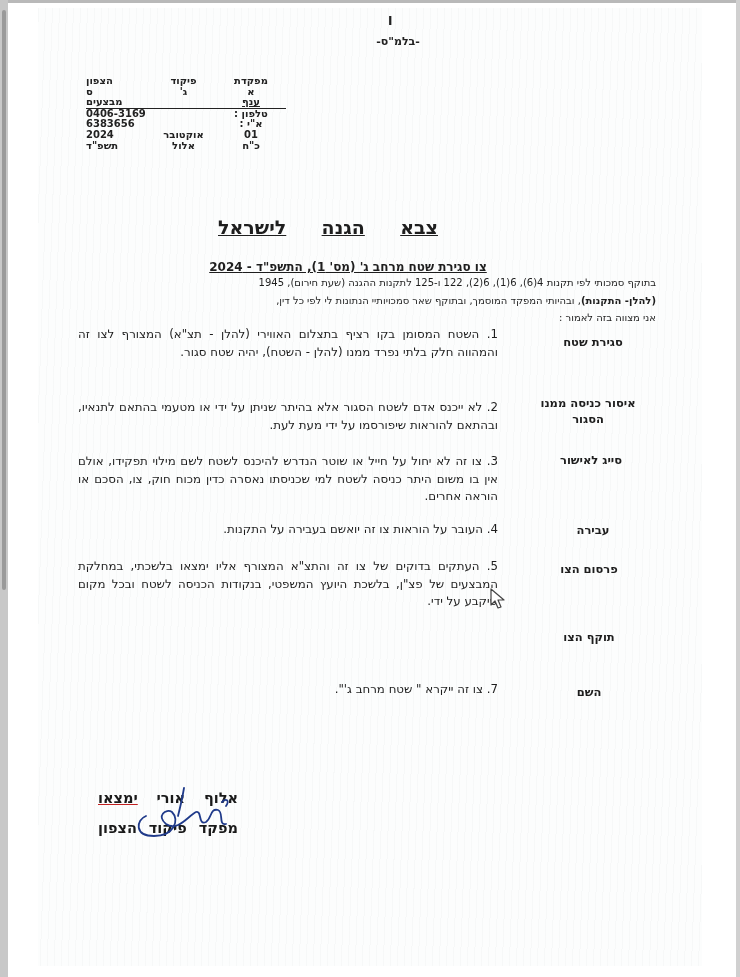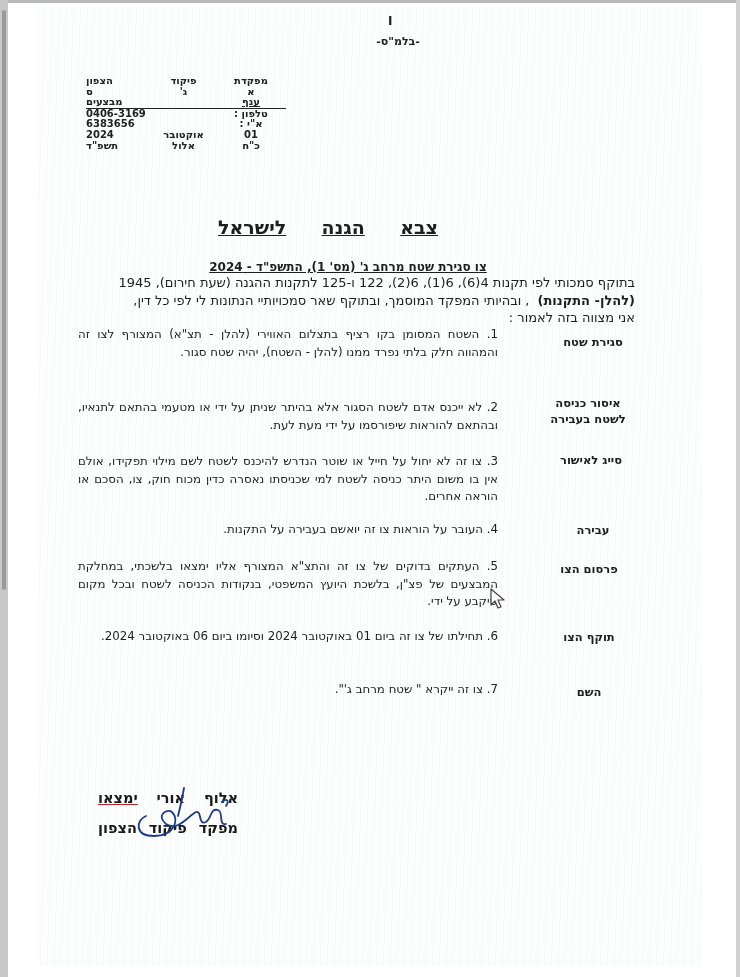--- a/index.html
+++ b/index.html
@@ -29,22 +29,22 @@
     .meta-row span { display:block; }
     .meta-row .c1 { width: 70px; text-align:center; }
     .meta-row .c2 { width: 65px; text-align:center; }
     .meta-row .c3 { width: 65px; text-align:left; }
     .meta-row.branch { border-bottom: 1.3px solid #222; }
     .meta-row.branch .c1 { text-decoration: underline; }
 
     .header-line { left: 180px; top: 208px; width: 220px; font-size: 19px; font-weight: bold; color:#1e1e1e; text-decoration: underline; display:flex; justify-content:space-between; direction: rtl; }
     .order-title { left: 120px; top: 236px; width: 380px; text-align:center; font-size: 12px; font-weight: bold; color:#1e1e1e; text-decoration: underline; margin-top: 16px; }
 
-    .preamble { left: 17px; top: 266px; width: 580px; font-size: 13px; color:#1e1e1e; line-height: 17.5px; text-align: right; }
-    .preamble b { font-weight: bold; margin-left: 8px; }
+    .preamble { left: 38px; top: 266px; width: 580px; font-size: 10px; color:#1e1e1e; line-height: 17.5px; text-align: right; }
+    .preamble b { font-weight: bold; }
 
     .side-label { font-size: 11.5px; font-weight: bold; color:#1e1e1e; text-align:center; width: 110px; line-height: 16px; }
     .clause { font-size: 11.8px; color:#1e1e1e; line-height: 17.5px; width: 420px; text-align: justify; text-align-last: right; }
 
     .cursor { left: 452px; top: 580px; width: 16px; height: 22px; }
 
     .sig-block { left: 60px; top: 782px; width: 140px; font-size: 14.5px; font-weight: bold; color:#1a1a1a; }
     .sig-line1 { display:flex; justify-content:space-between; direction: rtl; }
     .sig-line1 .surname { text-decoration: underline; text-decoration-color:#c02020; }
     .sig-line2 { margin-top: 14px; display:flex; justify-content:space-between; direction: rtl; }
@@ -115,21 +115,21 @@
     <div><b>(להלן- התקנות)</b><span>, ובהיותי המפקד המוסמך, ובתוקף שאר סמכויותיי הנתונות לי לפי כל דין,</span></div>
     <div>אני מצווה בזה לאמור :</div>
   </div>
 
   <div class="abs side-label rtl" style="left:500px; top:326px;">סגירת שטח</div>
   <div class="abs clause rtl" style="left:40px; top:318px;">
     <span>1.</span>
     <span>השטח המסומן בקו רציף בתצלום האווירי (להלן - תצ"א) המצורף לצו זה והמהווה חלק בלתי נפרד ממנו (להלן - השטח), יהיה שטח סגור.</span>
   </div>
 
-  <div class="abs side-label rtl" style="left:500px; top:387px; width:100px;">איסור כניסה לשטח בעבירה</div>
+  <div class="abs side-label rtl" style="left:500px; top:387px; width:100px;">איסור כניסה ממנו הסגור</div>
   <div class="abs clause rtl" style="left:40px; top:391px;">
     <span>2.</span>
     <span>לא ייכנס אדם לשטח הסגור אלא בהיתר שניתן על ידי או מטעמי בהתאם לתנאיו, ובהתאם להוראות שיפורסמו על ידי מעת לעת.</span>
   </div>
 
   <div class="abs side-label rtl" style="left:498px; top:444px;">סייג לאישור</div>
   <div class="abs clause rtl" style="left:40px; top:445px;">
     <span>3.</span>
     <span>צו זה לא יחול על חייל או שוטר הנדרש להיכנס לשטח לשם מילוי תפקידו, אולם אין בו משום היתר כניסה לשטח למי שכניסתו נאסרה כדין מכוח חוק, צו, הסכם או הוראה אחרים.</span>
   </div>
@@ -140,24 +140,20 @@
     <span>העובר על הוראות צו זה יואשם בעבירה על התקנות.</span>
   </div>
 
   <div class="abs side-label rtl" style="left:496px; top:553px;">פרסום הצו</div>
   <div class="abs clause rtl" style="left:40px; top:550px;">
     <span>5.</span>
     <span>העתקים בדוקים של צו זה והתצ"א המצורף אליו ימצאו בלשכתי, במחלקת המבצעים של פצ"ן, בלשכת היועץ המשפטי, בנקודות הכניסה לשטח ובכל מקום שיקבע על ידי.</span>
   </div>
 
   <div class="abs side-label rtl" style="left:496px; top:621px;">תוקף הצו</div>
-  <div class="abs clause rtl" style="left:40px; top:620px;">
-    <span>6.</span>
-    <span>תחילתו של צו זה ביום 01 באוקטובר 2024 וסיומו ביום 06 באוקטובר 2024.</span>
-  </div>
 
   <div class="abs side-label rtl" style="left:496px; top:676px;">השם</div>
   <div class="abs clause rtl" style="left:40px; top:673px;">
     <span>7.</span>
     <span>צו זה ייקרא " שטח מרחב ג'".</span>
   </div>
 
   <svg class="abs cursor" viewBox="0 0 16 22">
     <path d="M1 1 L1 17 L5 13 L8 20 L11 19 L8 12 L14 12 Z" fill="#ffffff" stroke="#444" stroke-width="1.2" stroke-linejoin="round"></path>
   </svg>

